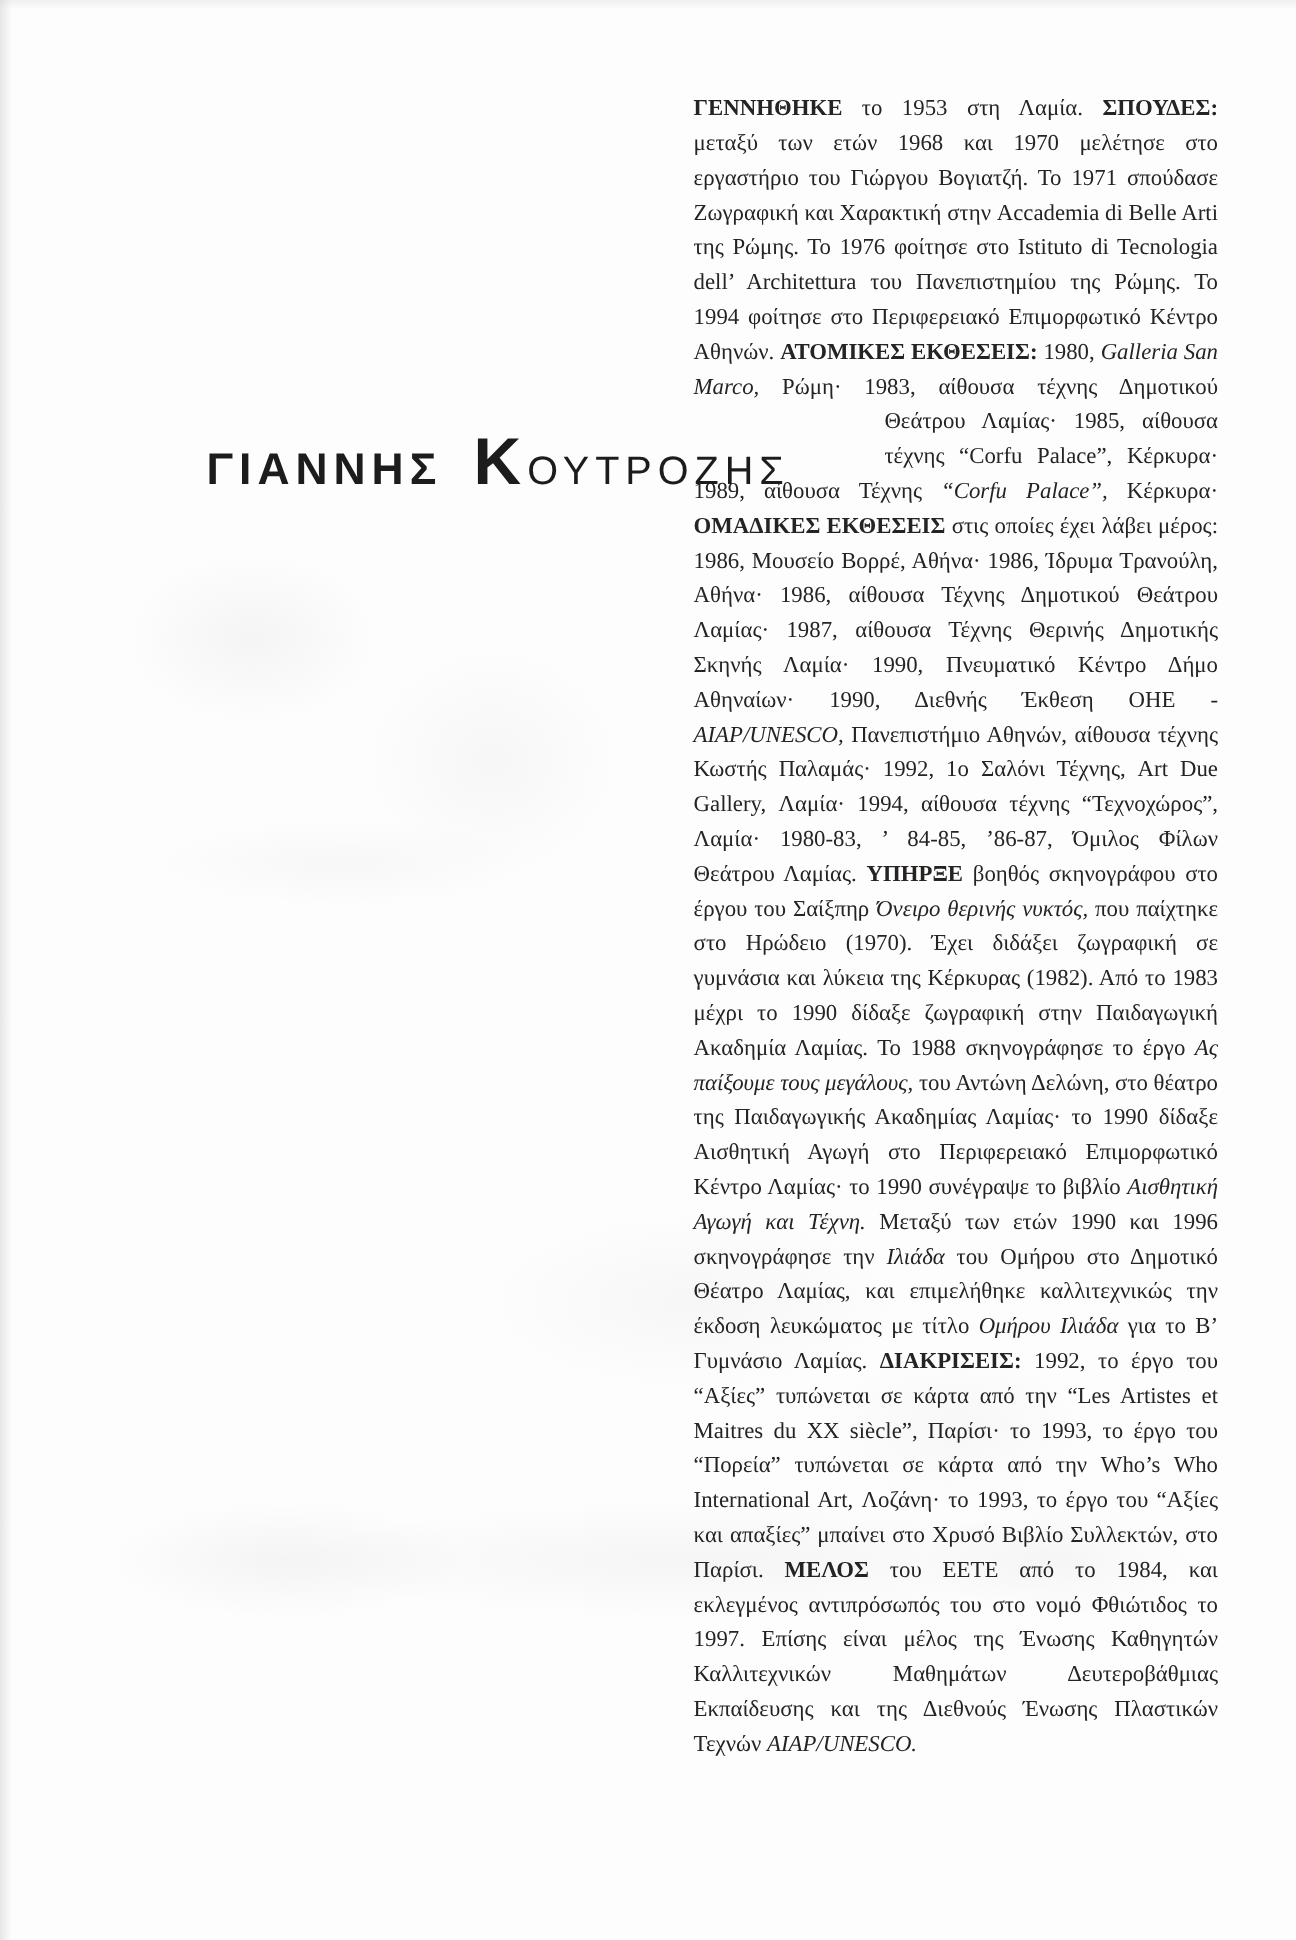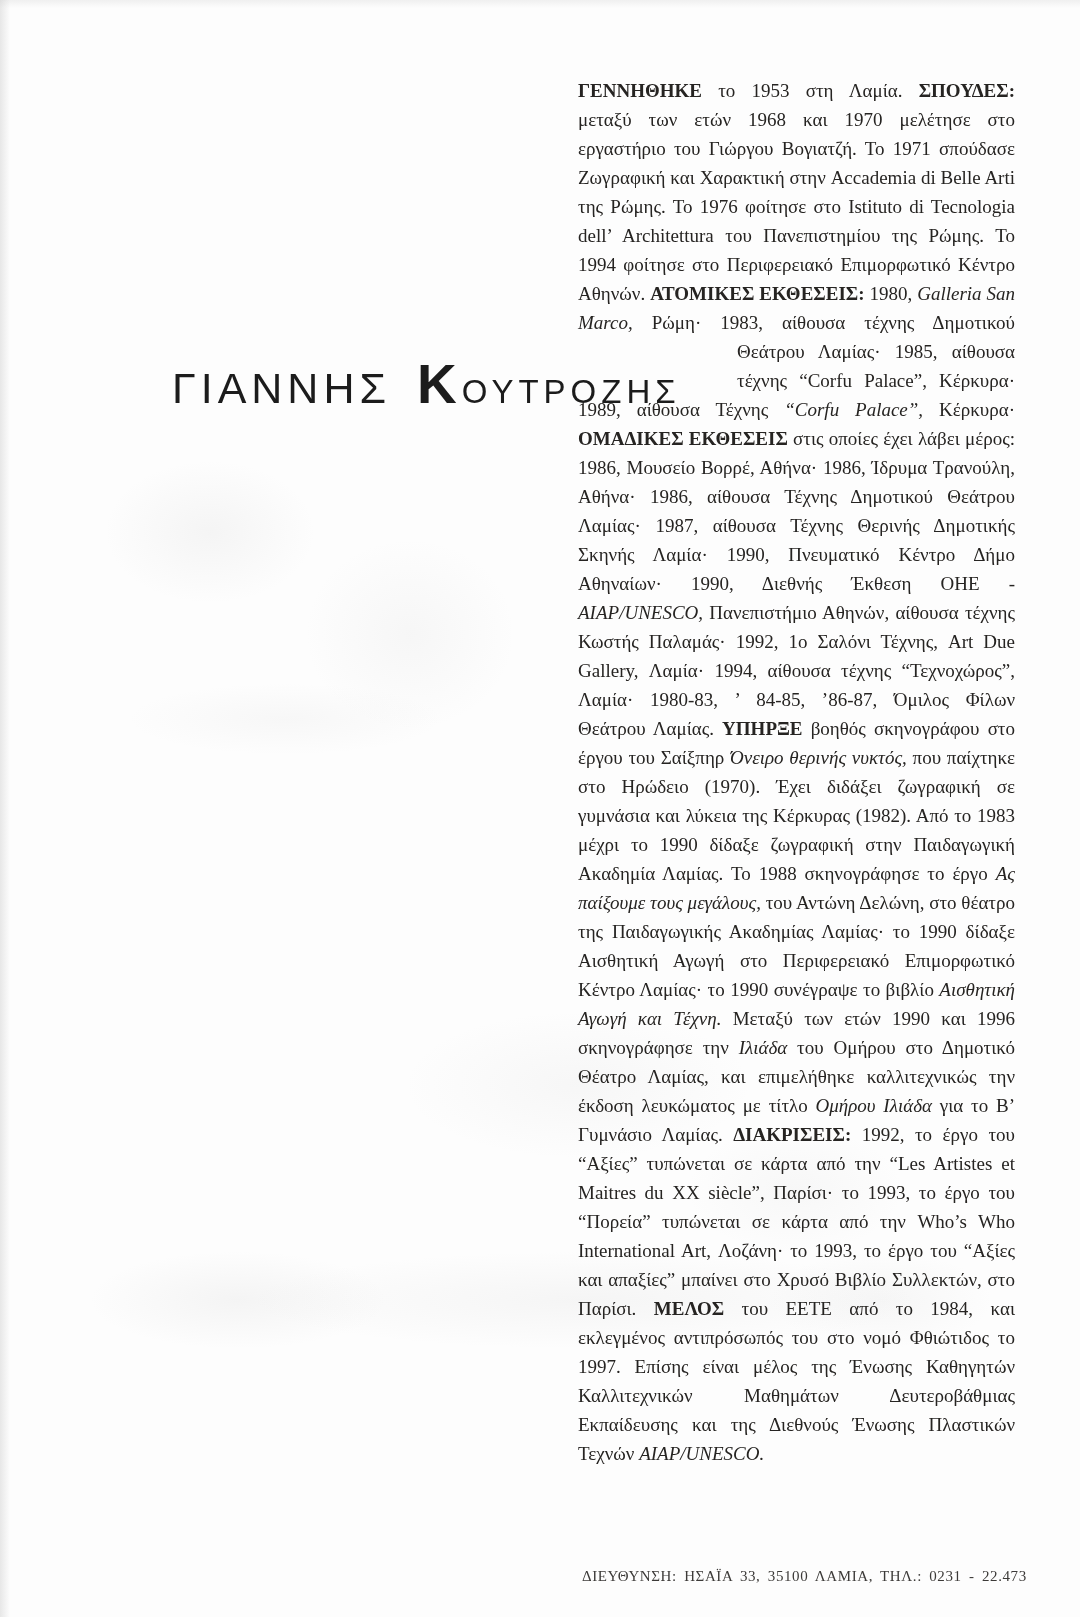--- a/index.html
+++ b/index.html
@@ -52,21 +52,21 @@
   
   .artist-name {
     position: absolute;
     left: 172px;
     top: 352px;
     white-space: nowrap;
     font-family: "Liberation Sans", sans-serif;
     color: #1c1c1c;
     letter-spacing: 5px;
   }
-  .artist-name .fn   { font-size: 43px; font-weight: 400; }
+  .artist-name .fn   { font-size: 37px; font-weight: 700; }
   .artist-name .init { font-size: 55px; font-weight: 700; margin-left: 26px; }
   .artist-name .ln   { font-size: 33px; font-weight: 400; }
 
   
   .bio {
     position: absolute;
     left: 578px;
     top: 76px;
     width: 437px;
     font-size: 19px;
@@ -108,15 +108,14 @@
   <div class="ghost ghost-3"></div>
 
   <div class="artist-name">
     <span class="fn">ΓΙΑΝΝΗΣ</span><span class="init">Κ</span><span class="ln">ΟΥΤΡΟΖΗΣ</span>
   </div>
 
   <div class="bio">
     <span class="name-clearance"></span><span class="name-notch"></span><span><span class="run bold">ΓΕΝΝΗΘΗΚΕ</span><span class="run normal"> το 1953 στη Λαμία. </span><span class="run bold">ΣΠΟΥΔΕΣ:</span><span class="run normal"> μεταξύ των ετών 1968 και 1970 μελέτησε στο εργαστήριο του Γιώργου Βογιατζή. Το 1971 σπούδασε Ζωγραφική και Χαρακτική στην Accademia di Belle Arti της Ρώμης. Το 1976 φοίτησε στο Istituto di Tecnologia dell’ Architettura του Πανεπιστημίου της Ρώμης. Το 1994 φοίτησε στο Περιφερειακό Επιμορφωτικό Κέντρο Αθηνών. </span><span class="run bold">ΑΤΟΜΙΚΕΣ ΕΚΘΕΣΕΙΣ:</span><span class="run normal"> 1980, </span><span class="run italic">Galleria San Marco,</span><span class="run normal"> Ρώμη· 1983, αίθουσα τέχνης Δημοτικού Θεάτρου Λαμίας· 1985, αίθουσα τέχνης “Corfu Palace”, Κέρκυρα· 1989, αίθουσα Τέχνης </span><span class="run italic">“Corfu Palace”,</span><span class="run normal"> Κέρκυρα· </span><span class="run bold">ΟΜΑΔΙΚΕΣ ΕΚΘΕΣΕΙΣ</span><span class="run normal"> στις οποίες έχει λάβει μέρος: 1986, Μουσείο Βορρέ, Αθήνα· 1986, Ίδρυμα Τρανούλη, Αθήνα· 1986, αίθουσα Τέχνης Δημοτικού Θεάτρου Λαμίας· 1987, αίθουσα Τέχνης Θερινής Δημοτικής Σκηνής Λαμία· 1990, Πνευματικό Κέντρο Δήμο Αθηναίων· 1990, Διεθνής Έκθεση ΟΗΕ - </span><span class="run italic">AIAP/UNESCO,</span><span class="run normal"> Πανεπιστήμιο Αθηνών, αίθουσα τέχνης Κωστής Παλαμάς· 1992, 1ο Σαλόνι Τέχνης, Art Due Gallery, Λαμία· 1994, αίθουσα τέχνης “Τεχνοχώρος”, Λαμία· 1980-83, ’ 84-85, ’86-87, Όμιλος Φίλων Θεάτρου Λαμίας. </span><span class="run bold">ΥΠΗΡΞΕ</span><span class="run normal"> βοηθός σκηνογράφου στο έργου του Σαίξπηρ </span><span class="run italic">Όνειρο θερινής νυκτός,</span><span class="run normal"> που παίχτηκε στο Ηρώδειο (1970). Έχει διδάξει ζωγραφική σε γυμνάσια και λύκεια της Κέρκυρας (1982). Από το 1983 μέχρι το 1990 δίδαξε ζωγραφική στην Παιδαγωγική Ακαδημία Λαμίας. Το 1988 σκηνογράφησε το έργο </span><span class="run italic">Ας παίξουμε τους μεγάλους,</span><span class="run normal"> του Αντώνη Δελώνη, στο θέατρο της Παιδαγωγικής Ακαδημίας Λαμίας· το 1990 δίδαξε Αισθητική Αγωγή στο Περιφερειακό Επιμορφωτικό Κέντρο Λαμίας· το 1990 συνέγραψε το βιβλίο </span><span class="run italic">Αισθητική Αγωγή και Τέχνη.</span><span class="run normal"> Μεταξύ των ετών 1990 και 1996 σκηνογράφησε την </span><span class="run italic">Ιλιάδα</span><span class="run normal"> του Ομήρου στο Δημοτικό Θέατρο Λαμίας, και επιμελήθηκε καλλιτεχνικώς την έκδοση λευκώματος με τίτλο </span><span class="run italic">Ομήρου Ιλιάδα</span><span class="run normal"> για το Β’ Γυμνάσιο Λαμίας. </span><span class="run bold">ΔΙΑΚΡΙΣΕΙΣ:</span><span class="run normal"> 1992, το έργο του “Αξίες” τυπώνεται σε κάρτα από την “Les Artistes et Maitres du XX siècle”, Παρίσι· το 1993, το έργο του “Πορεία” τυπώνεται σε κάρτα από την Who’s Who International Art, Λοζάνη· το 1993, το έργο του “Αξίες και απαξίες” μπαίνει στο Χρυσό Βιβλίο Συλλεκτών, στο Παρίσι. </span><span class="run bold">ΜΕΛΟΣ</span><span class="run normal"> του ΕΕΤΕ από το 1984, και εκλεγμένος αντιπρόσωπός του στο νομό Φθιώτιδος το 1997. Επίσης είναι μέλος της Ένωσης Καθηγητών Καλλιτεχνικών Μαθημάτων Δευτεροβάθμιας Εκπαίδευσης και της Διεθνούς Ένωσης Πλαστικών Τεχνών </span><span class="run italic">AIAP/UNESCO.</span></span>
   </div>
 
-  <div class="footer-line">ΔΙΕΥΘΥΝΣΗ: ΗΣΑΪΑ 33, 35100 ΛΑΜΙΑ, ΤΗΛ.: 0231 - 22.473</div>
 
 </div>
 
 </body></html>

